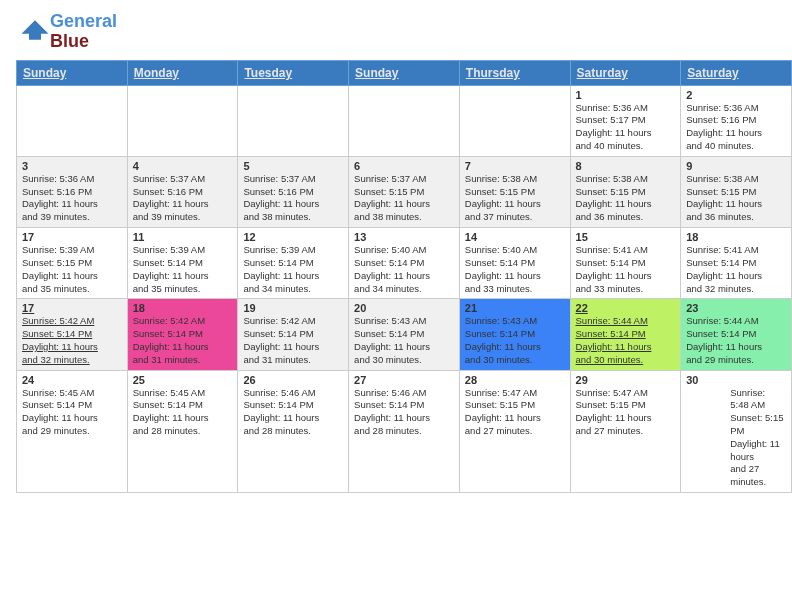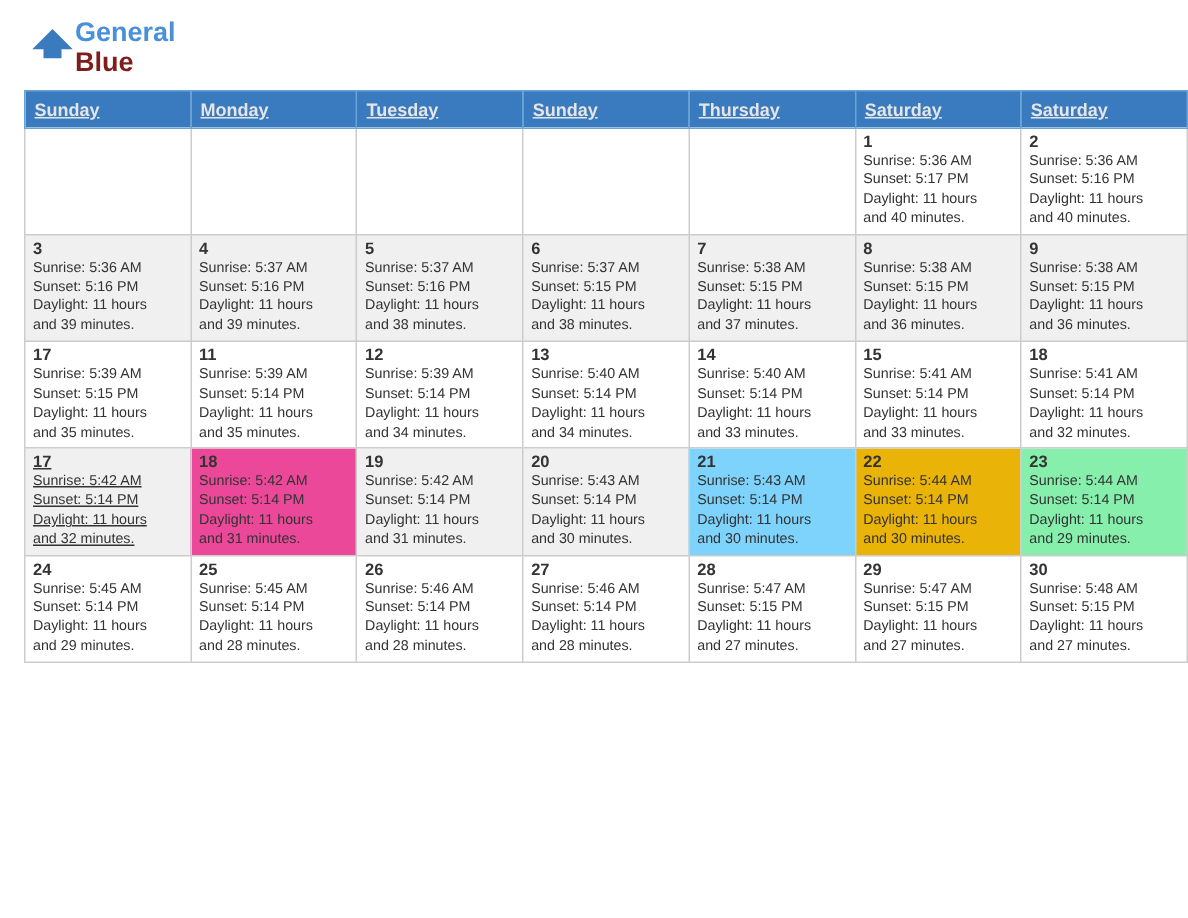--- a/index.html
+++ b/index.html
@@ -207,28 +207,28 @@
 Daylight: 11 hours
 and 31 minutes.</div>
           </td>
           <td style="background: rgb(240, 240, 240);">
             <span class="day-num">20</span>
             <div class="cell-content" style="white-space: pre-line;">Sunrise: 5:43 AM
 Sunset: 5:14 PM
 Daylight: 11 hours
 and 30 minutes.</div>
           </td>
-          <td style="background: #7dd3fc;">
+          <td style="background: #3b82f6;">
             <span class="day-num">21</span>
             <div class="cell-content" style="white-space: pre-line;">Sunrise: 5:43 AM
 Sunset: 5:14 PM
 Daylight: 11 hours
 and 30 minutes.</div>
           </td>
-          <td style="background: #eab308;">
+          <td style="background: #bef264; text-decoration: underline;">
             <span class="day-num">22</span>
             <div class="cell-content" style="white-space: pre-line;">Sunrise: 5:44 AM
 Sunset: 5:14 PM
 Daylight: 11 hours
 and 30 minutes.</div>
           </td>
           <td style="background: #86efac;">
             <span class="day-num">23</span>
             <div class="cell-content" style="white-space: pre-line;">Sunrise: 5:44 AM
 Sunset: 5:14 PM
@@ -274,21 +274,21 @@
           </td>
           <td>
             <span class="day-num">29</span>
             <div class="cell-content" style="white-space: pre-line;">Sunrise: 5:47 AM
 Sunset: 5:15 PM
 Daylight: 11 hours
 and 27 minutes.</div>
           </td>
           <td>
             <span class="day-num">30</span>
-            <div class="cell-content" style="white-space: pre-line;">Sunrise: 5:48 AM
+            <div class="cell-content" style="white-space: pre-line; margin-left: 44px;">Sunrise: 5:48 AM
 Sunset: 5:15 PM
 Daylight: 11 hours
 and 27 minutes.</div>
           </td>
         </tr>
       </tbody>
   </table>
 </div>
 
 </body></html>

